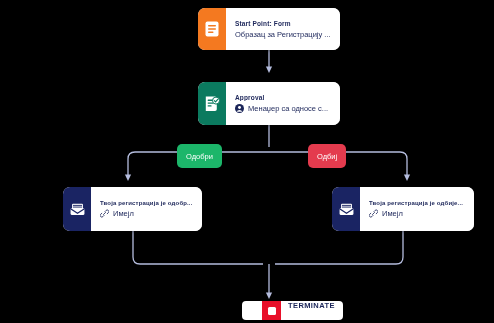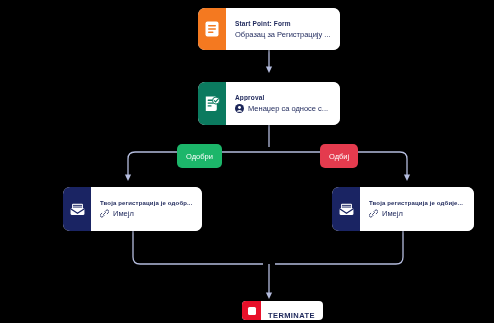--- a/index.html
+++ b/index.html
@@ -123,36 +123,37 @@
     padding: 4px 9px;
     font-size: 7.5px;
     color: #ffffff;
     white-space: nowrap;
   }
   #pill-approve {
     left: 157px; top: 144px;
     background: #1cb66a;
   }
   #pill-reject {
-    left: 300px; top: 144px;
+    left: 288px; top: 144px;
     background: #e43b4e;
   }
 
   
   #node-terminate {
     position: absolute;
     z-index: 3;
     left: 222px; top: 301px;
     height: 19px;
     background: #ffffff;
     border-radius: 4px;
     display: flex;
-    align-items: flex-end;
+    align-items: flex-start;
     overflow: hidden;
     box-shadow: 0 1px 2px rgba(0,0,0,0.4);
+    padding-left: 20px;
   }
   .term-icon {
     width: 19px;
     height: 19px;
     flex: 0 0 19px;
     background: #e8102a;
     display: flex;
     align-items: center;
     justify-content: center;
   }

